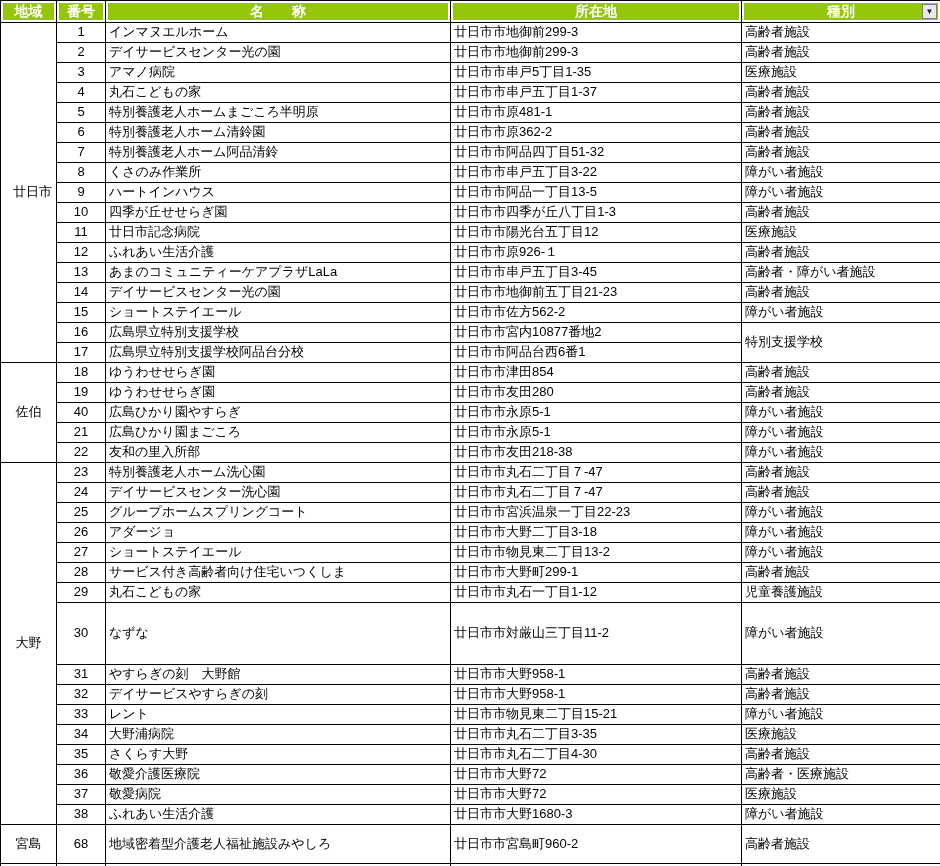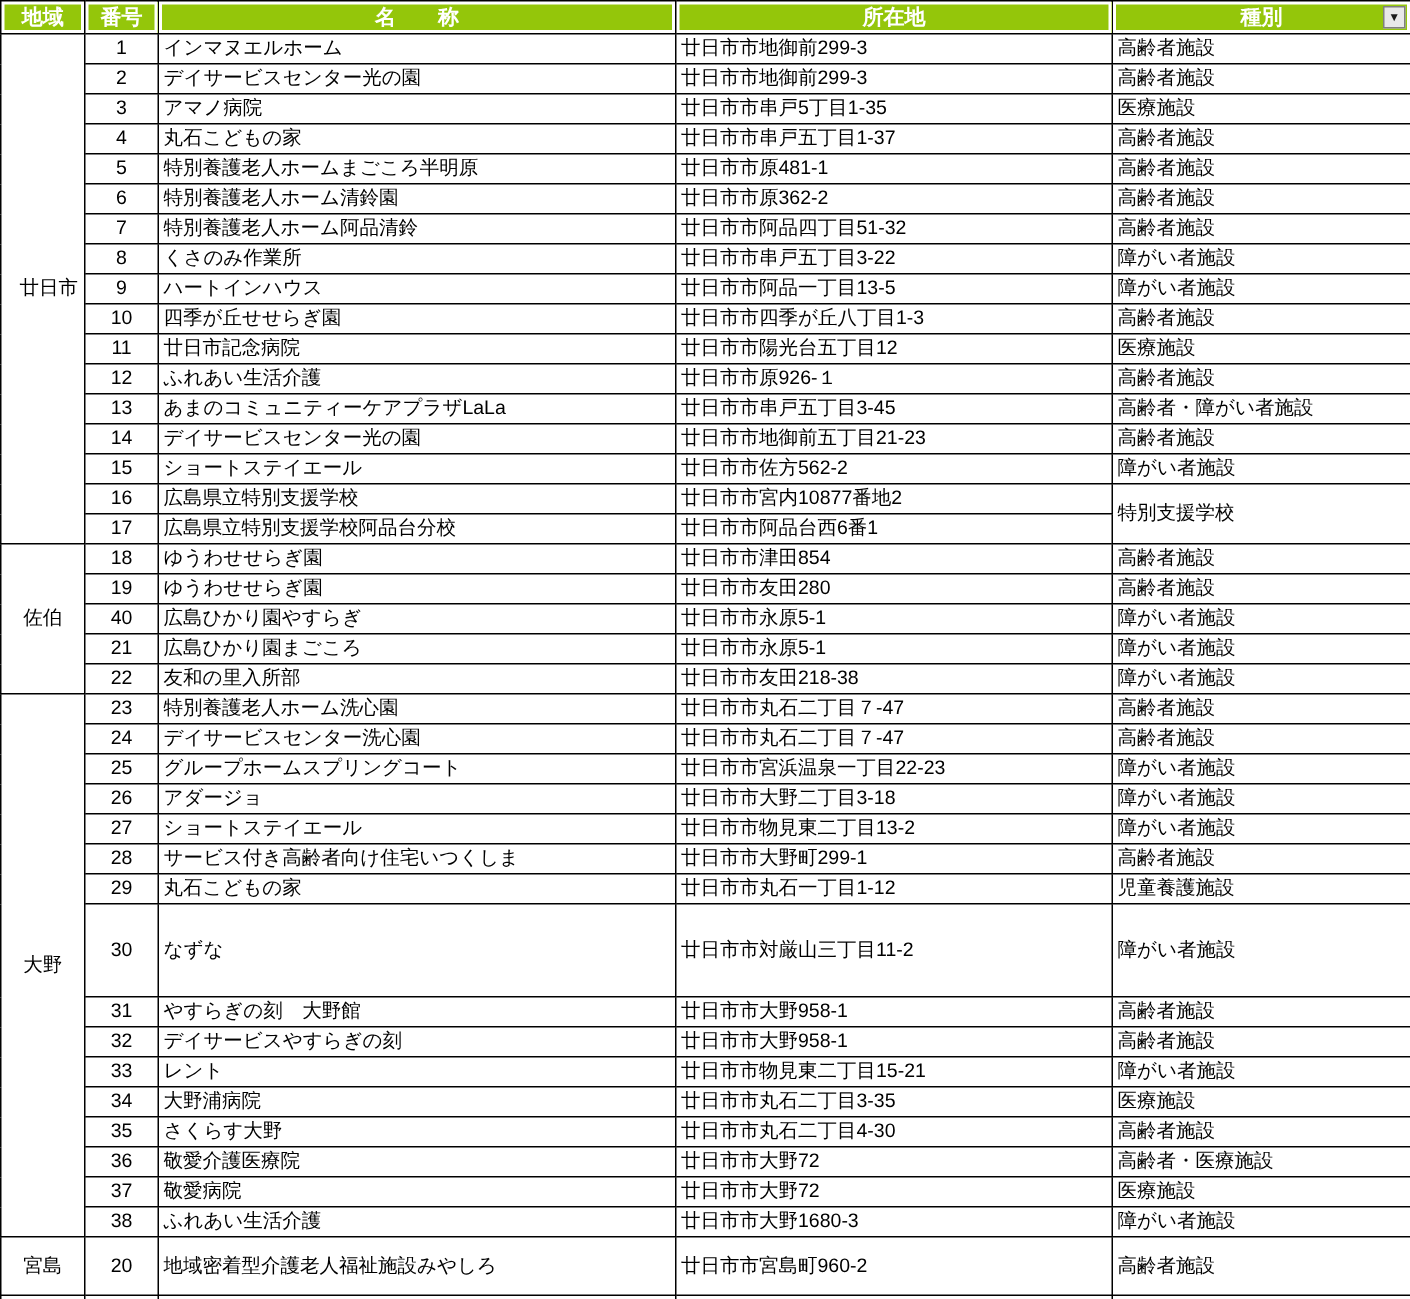--- a/index.html
+++ b/index.html
@@ -268,21 +268,21 @@
           <td class="type">医療施設</td>
         </tr>
         <tr>
           <td class="num">38</td>
           <td class="name">ふれあい生活介護</td>
           <td class="addr">廿日市市大野1680-3</td>
           <td class="type">障がい者施設</td>
         </tr>
         <tr>
           <td class="region" rowspan="1">宮島</td>
-          <td class="num">20</td>
+          <td class="num">68</td>
           <td class="name">地域密着型介護老人福祉施設みやしろ</td>
           <td class="addr">廿日市市宮島町960-2</td>
           <td class="type">高齢者施設</td>
         </tr>
         <tr>
           <td class="region" rowspan="1">宮島</td>
           <td class="num">40</td>
           <td class="name">ほっと吉和</td>
           <td class="addr">廿日市市吉和1771-1</td>
           <td class="type">宿泊施設</td>

